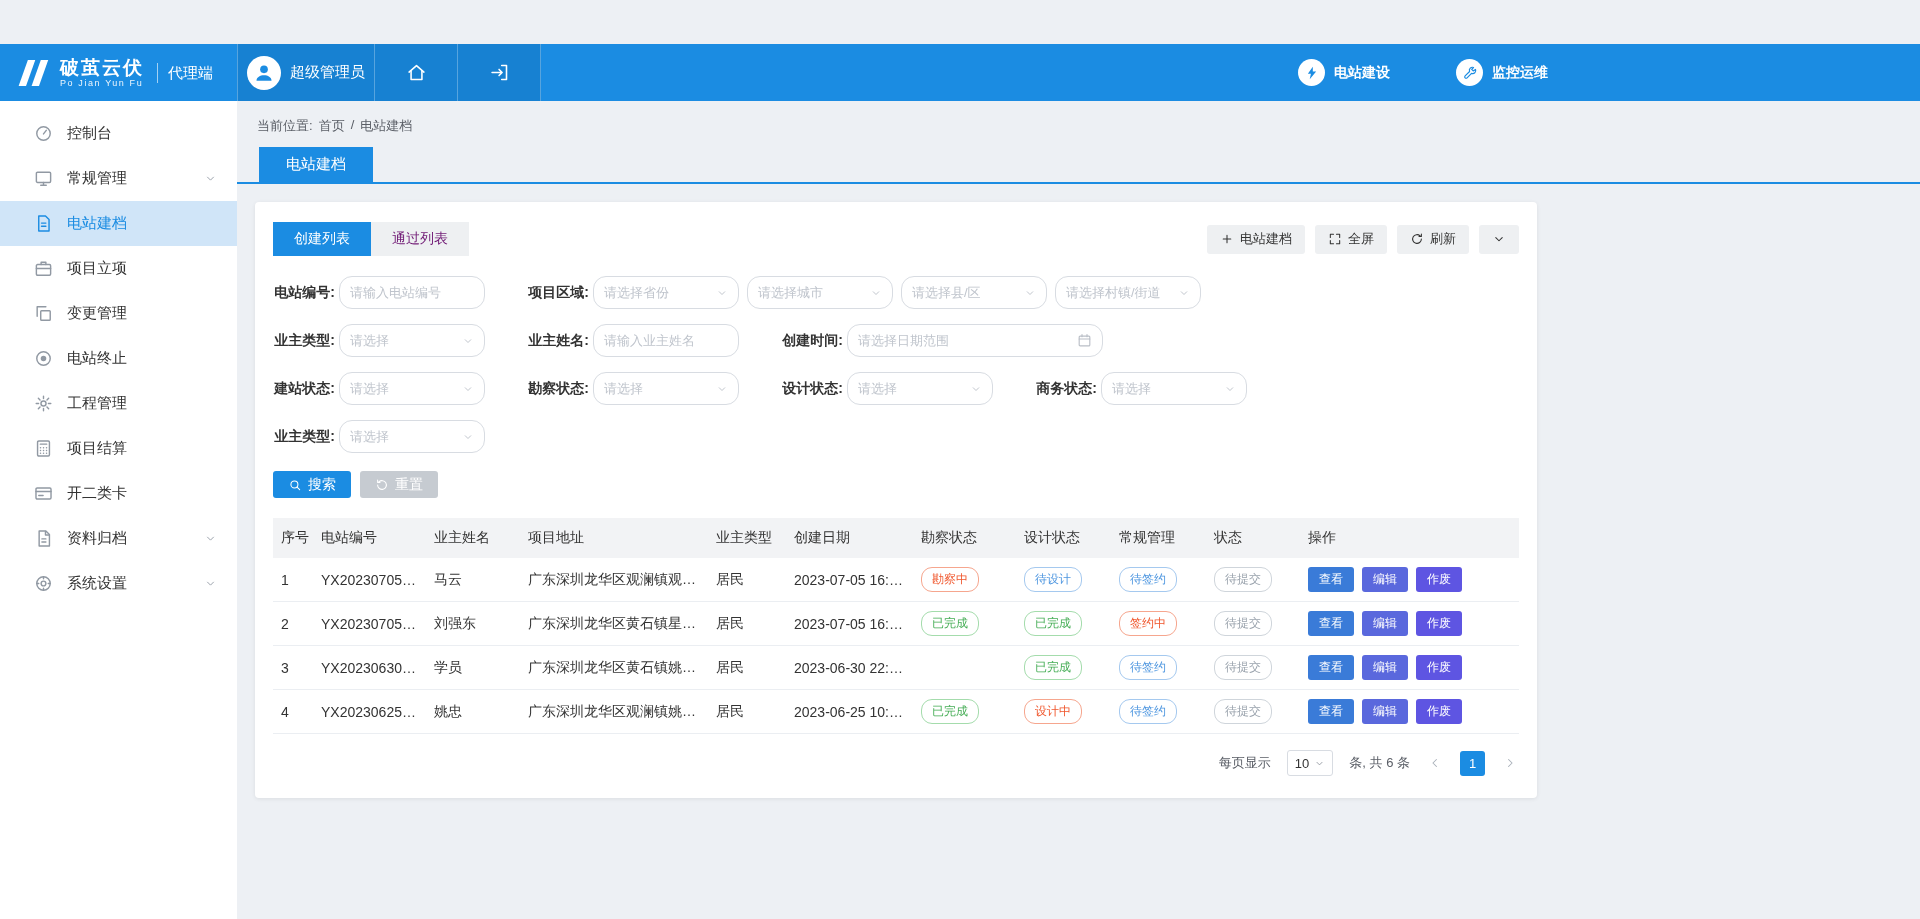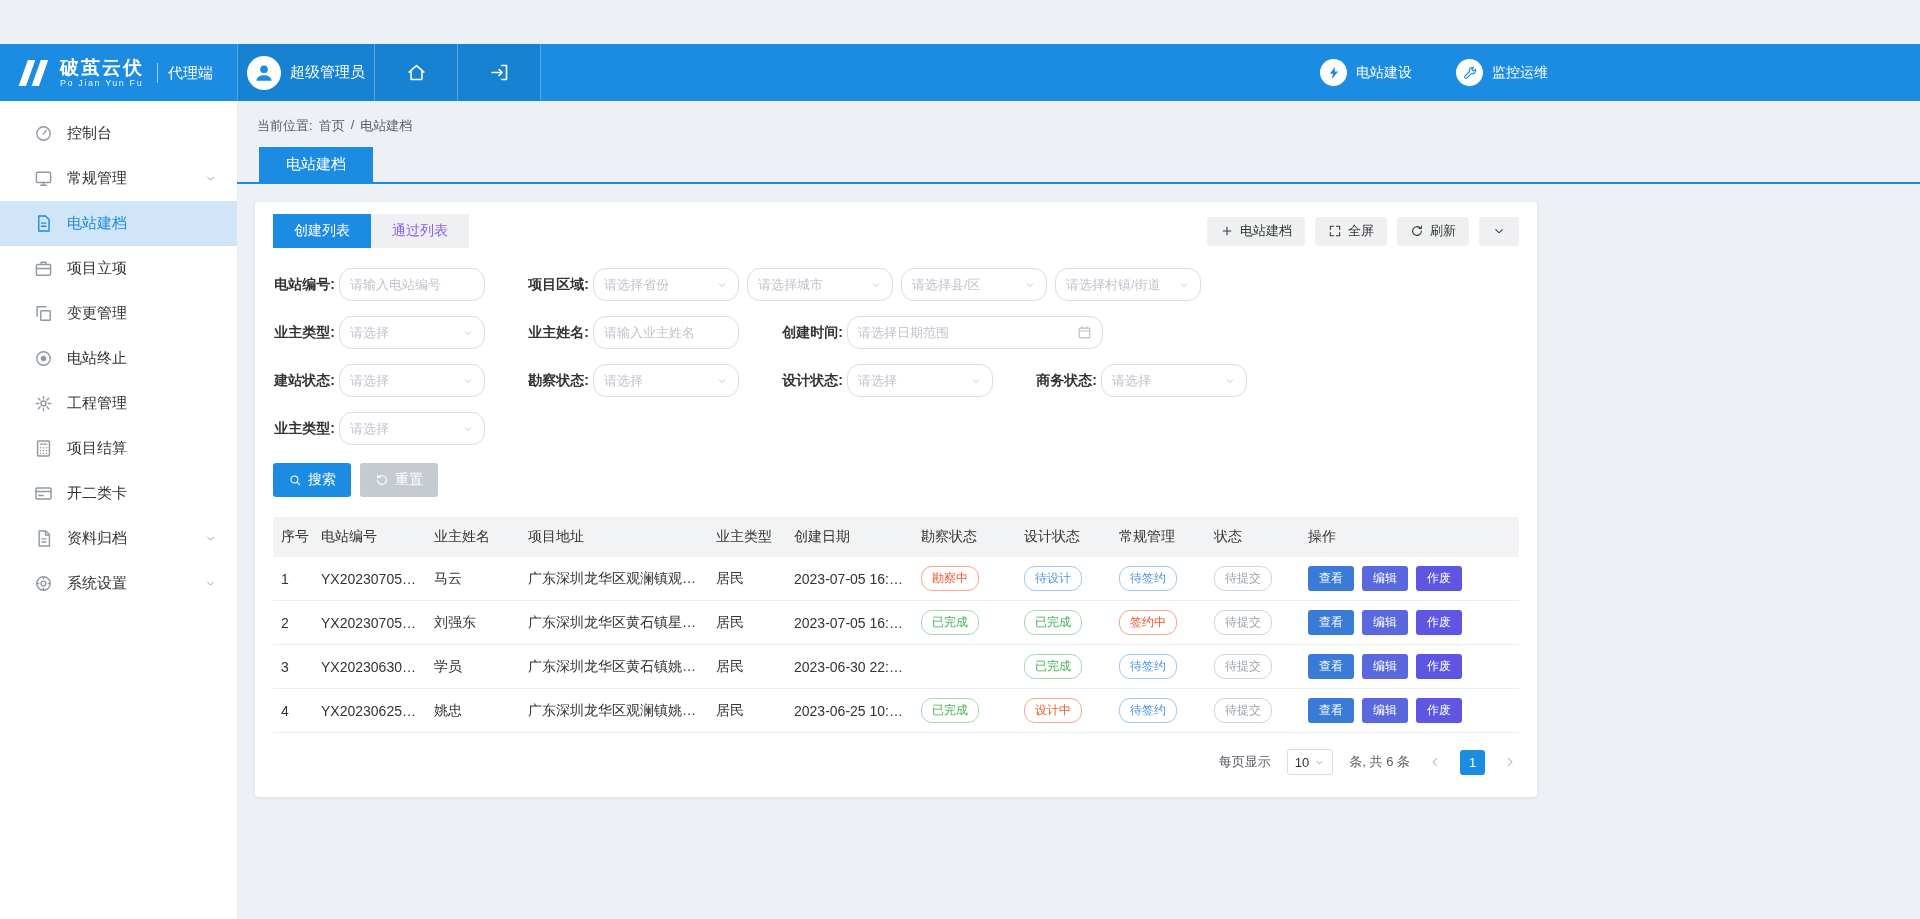--- a/index.html
+++ b/index.html
@@ -14,45 +14,45 @@
   .logo-sub{font-size:9px;letter-spacing:1.6px;opacity:.92;}
   .logo-tag{font-size:15px;margin-left:4px;padding-left:10px;border-left:1px solid rgba(255,255,255,.6);line-height:20px;}
   .h-seg{background:rgba(9,73,133,.16);border-right:1px solid rgba(255,255,255,.28);display:flex;align-items:center;justify-content:center;cursor:pointer;}
   .h-user{width:138px;gap:9px;border-left:1px solid rgba(255,255,255,.28);}
   .avatar{width:34px;height:34px;border-radius:50%;background:#fff;color:#1b8ce2;display:flex;align-items:center;justify-content:center;}
   .avatar svg{width:22px;height:22px;}
   .h-user-name{font-size:15px;}
   .h-iconbtn{width:83px;color:#fff;}
   .h-iconbtn svg{width:21px;height:21px;}
   .h-spacer{flex:1;}
-  .h-shortcuts{display:flex;align-items:center;gap:44px;margin-right:372px;}
+  .h-shortcuts{display:flex;align-items:center;gap:66px;margin-right:372px;font-weight:bold;}
   .h-shortcut{display:flex;align-items:center;gap:9px;cursor:pointer;}
   .h-circle{width:27px;height:27px;border-radius:50%;background:#fff;color:#1b8ce2;display:flex;align-items:center;justify-content:center;}
   .h-circle svg{width:16px;height:16px;}
   .h-shortcut-label{font-size:14px;}
   
   .body-row{flex:1;display:flex;min-height:0;}
   .sidebar{width:237px;flex:0 0 237px;background:#fff;padding-top:10px;}
   .sb-item{height:45px;display:flex;align-items:center;padding:0 20px 0 34px;cursor:pointer;color:#333;}
   .sb-item .icn.sb-icon{width:19px;height:19px;color:#9199a3;flex:0 0 19px;}
   .sb-icon svg{width:19px;height:19px;display:block;}
   .sb-label{font-size:15px;margin-left:14px;}
   .icn.sb-chevron{margin-left:auto;color:#9aa1ab;width:13px;height:13px;}
   .sb-chevron svg{width:13px;height:13px;display:block;}
   .sb-item.active{background:#d0e5f8;color:#1b8ce2;}
   .sb-item.active .icn.sb-icon{color:#1b8ce2;}
   .main{flex:1;min-width:0;overflow:hidden;}
   .breadcrumb{margin:16px 0 0 20px;font-size:13px;color:#5a5e66;display:flex;gap:6px;}
   .breadcrumb a{color:#5a5e66;text-decoration:none;cursor:pointer;}
   .page-tabbar{margin-top:12px;border-bottom:2px solid #1b8ce2;padding-left:22px;}
   .page-tab{display:inline-block;background:#1b8ce2;color:#fff;font-size:15px;padding:8px 27px;cursor:pointer;vertical-align:bottom;}
-  .card{margin:18px 0 0 18px;width:1282px;background:#fff;border-radius:4px;box-shadow:0 1px 4px rgba(0,0,0,.08);padding:12px 18px 22px;}
+  .card{margin:18px 0 0 18px;width:1282px;background:#fff;border-radius:4px;box-shadow:0 1px 4px rgba(0,0,0,.08);padding:20px 18px 22px;}
   .card-top{display:flex;align-items:center;justify-content:space-between;}
   .list-tabs{display:flex;}
-  .list-tab{padding:8px 21px;font-size:14px;background:#eef0f2;color:#8b5cf6;cursor:pointer;}
+  .list-tab{padding:8px 21px;font-size:14px;background:#eef0f2;color:#701a75;cursor:pointer;}
   .list-tab.active{background:#1b8ce2;color:#fff;}
   .toolbar{display:flex;gap:10px;}
   .tb-btn{display:flex;align-items:center;gap:6px;background:#eef0f2;border:none;border-radius:3px;padding:0 13px;height:29px;font-size:13px;color:#333;cursor:pointer;font-family:inherit;}
   .tb-btn svg{width:14px;height:14px;display:block;}
   
   .filter-form{margin-top:20px;}
   .f-row{display:flex;margin-bottom:15px;}
   .f-group{display:flex;align-items:center;margin-right:42px;}
   .f-group:last-child{margin-right:0;}
   .f-label{font-size:14px;font-weight:bold;color:#333;width:62px;flex:0 0 62px;text-align:right;margin-right:4px;}
@@ -60,21 +60,21 @@
   input.f-control{display:block;}
   input.f-control::placeholder{color:#bfc4cc;}
   .f-select{justify-content:space-between;cursor:pointer;margin-right:8px;}
   .f-group .f-select:last-child{margin-right:0;}
   .ph{color:#bfc4cc;overflow:hidden;white-space:nowrap;}
   .icn.f-chev,.icn.f-cal{color:#b9bec6;display:flex;}
   .f-chev svg{width:12px;height:12px;}
   .f-cal svg{width:15px;height:15px;}
   .f-date{width:256px;justify-content:space-between;cursor:pointer;}
   .form-actions{display:flex;gap:9px;margin-top:18px;}
-  .btn{display:flex;align-items:center;gap:6px;border:none;border-radius:3px;height:34px;padding:0 15px;font-size:14px;color:#fff;cursor:pointer;font-family:inherit;}
+  .btn{display:flex;align-items:center;gap:6px;border:none;border-radius:3px;height:27px;padding:0 15px;font-size:14px;color:#fff;cursor:pointer;font-family:inherit;}
   .btn svg{width:14px;height:14px;display:block;}
   .search-btn{background:#1b8ce2;}
   .reset-btn{background:#c6cbd1;}
   
   .data-table{width:100%;border-collapse:collapse;table-layout:fixed;margin-top:20px;}
   .data-table th{background:#f2f3f5;font-size:14px;font-weight:normal;color:#333;text-align:left;padding:11px 8px;white-space:nowrap;}
   .data-table td{font-size:14px;color:#333;padding:9px 8px;border-bottom:1px solid #ebeef2;white-space:nowrap;overflow:hidden;text-overflow:ellipsis;height:41px;}
   .badge{display:inline-block;min-width:58px;text-align:center;font-size:12px;padding:3px 8px;border-radius:11px;border:1px solid;background:#fff;}
   .b-progress{color:#f0572d;border-color:#f6a68e;}
   .b-pending{color:#4f97e0;border-color:#a5c9ef;}

